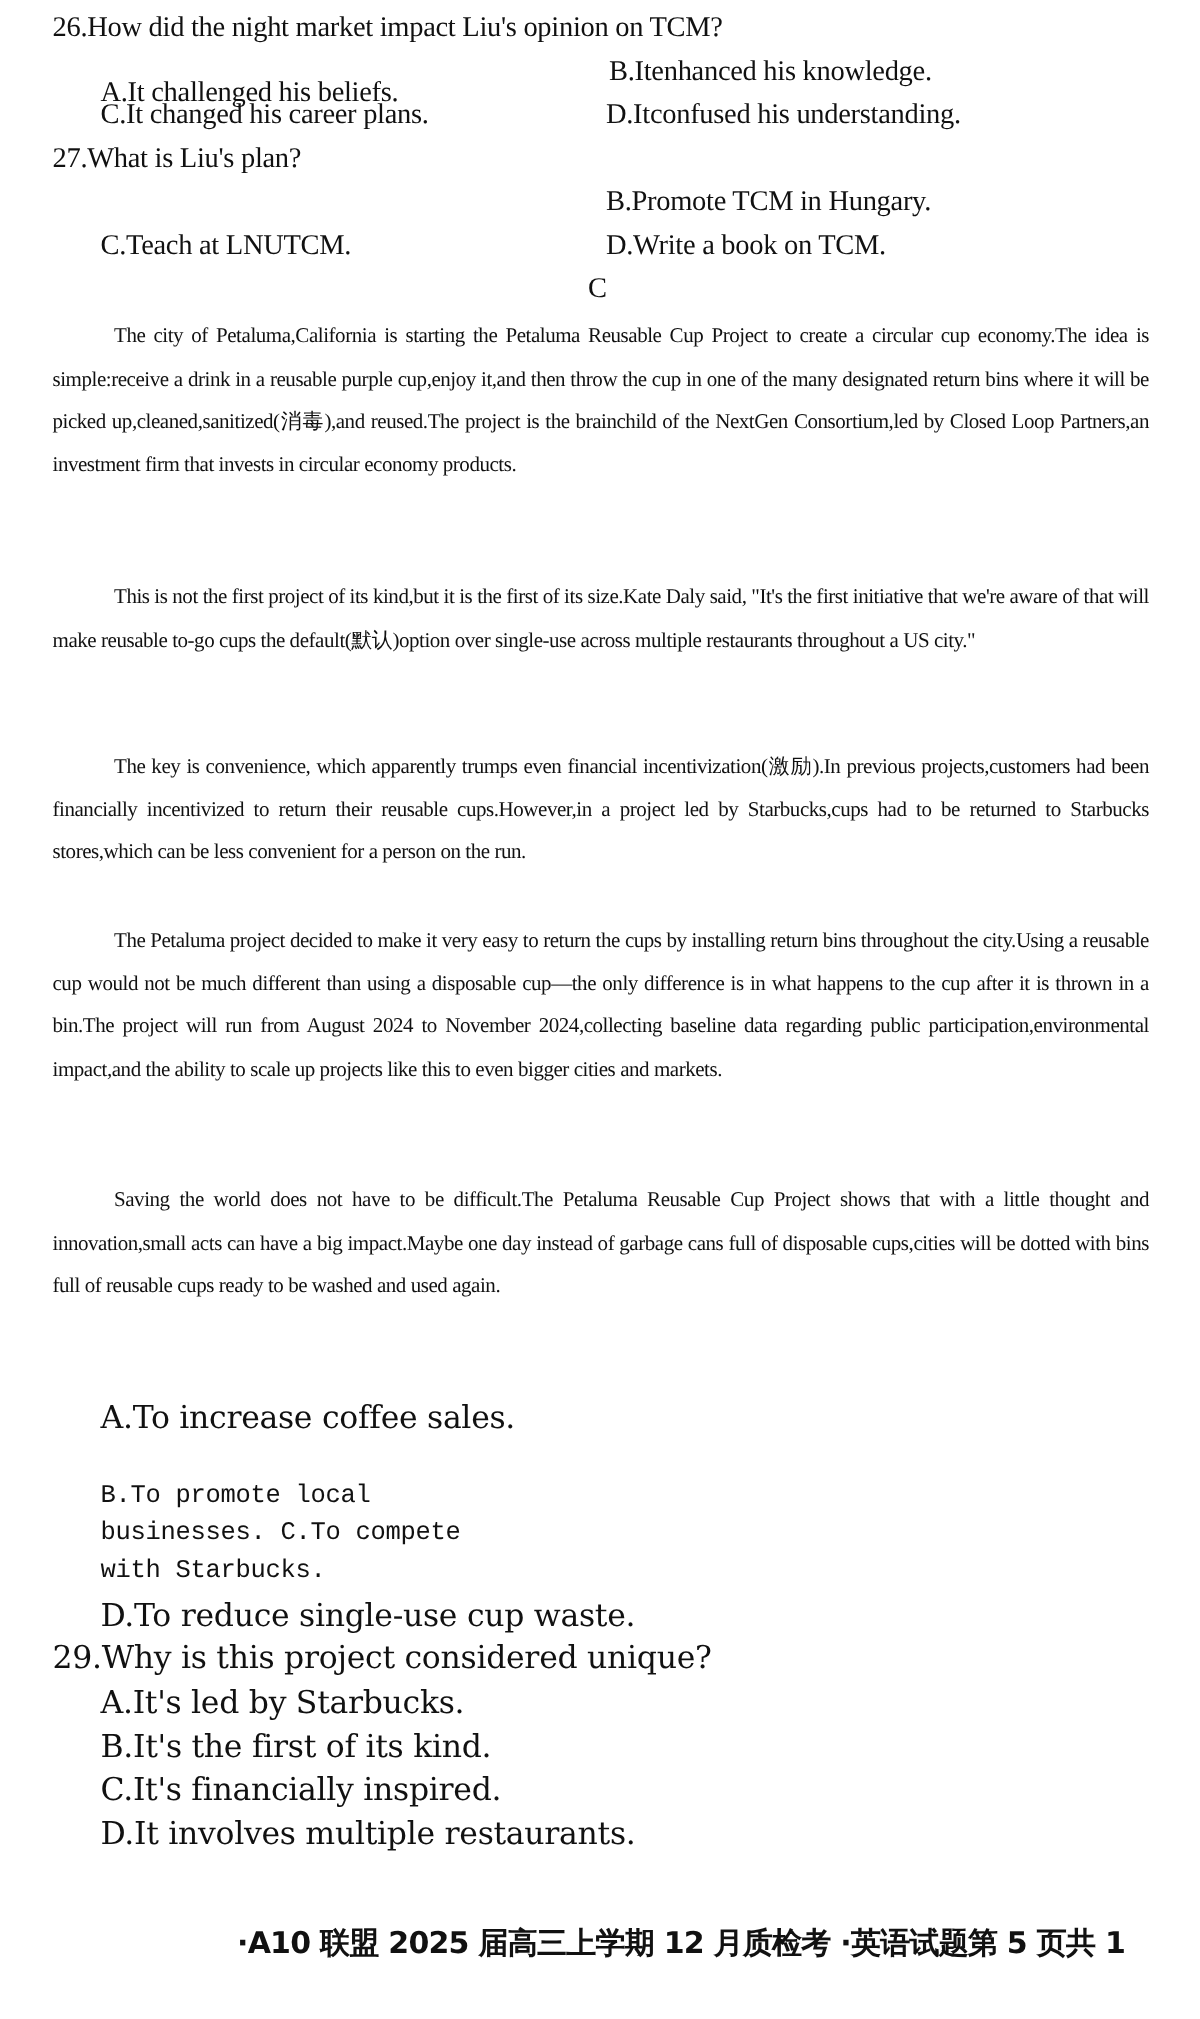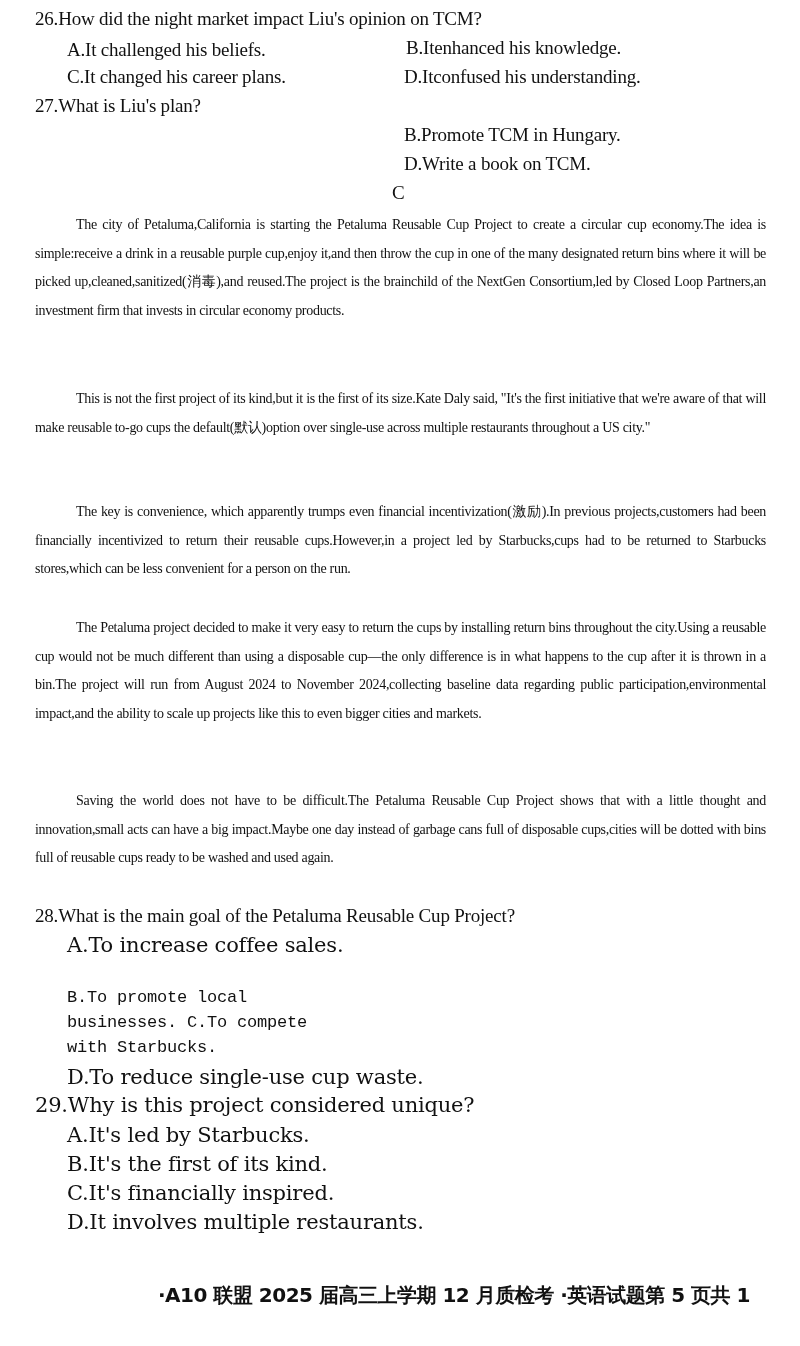--- a/index.html
+++ b/index.html
@@ -79,38 +79,38 @@
     width: 592px;
     overflow: hidden;
   }
 </style>
 </head>
 <body>
 
 <div class="page">
 
   <div class="line q-stem" style="top:4px;">26.How did the night market impact Liu's opinion on TCM?</div>
-  <div class="line opt" style="top:35px;">A.It challenged his beliefs.</div>
+  <div class="line opt" style="top:47px;">A.It challenged his beliefs.</div>
   <div class="line opt-right" style="top:33px;left:406px;">B.Itenhanced  his  knowledge.</div>
   <div class="line opt" style="top:62px;">C.It changed his career plans.</div>
   <div class="line opt-right" style="top:62px;left:404px;">D.Itconfused  his  understanding.</div>
 
   <div class="line q-stem" style="top:91px;">27.What is Liu's plan?</div>
   <div class="line opt-right" style="top:120px;left:404px;">B.Promote TCM in Hungary.</div>
+  <div class="line opt" style="top:149px;">C.Teach at LNUTCM.</div>
   <div class="line opt-right" style="top:149px;left:404px;">D.Write a book on TCM.</div>
 
   <div class="section-letter" style="top:178px;">C</div>
 
   <p class="para" style="top:211px;margin:0;">The city of Petaluma,California is starting the Petaluma Reusable Cup Project to create a circular cup economy.The idea is simple:receive a drink in a reusable purple cup,enjoy it,and then throw the cup in one of the many designated return bins where it will be picked up,cleaned,sanitized(消毒),and reused.The project is the brainchild of the NextGen Consortium,led by Closed Loop Partners,an investment firm that invests in circular economy products.</p>
   <p class="para" style="top:498px;margin:0;">The key is convenience, which apparently trumps even financial incentivization(激励).In previous projects,customers had been financially incentivized to return their reusable cups.However,in a project led by Starbucks,cups had to be returned to Starbucks stores,which can be less convenient for a person on the run.</p>
   <p class="para" style="top:385px;margin:0;">This is not the first project of its kind,but it is the first of its size.Kate Daly said, "It's the first initiative that we're aware of that will make reusable to-go cups  the default(默认)option over single-use across multiple restaurants throughout a US city."</p>
   <p class="para" style="top:614px;margin:0;">The Petaluma project decided to make it very easy to return the cups by installing return bins throughout the city.Using a reusable cup would not be much different than using a disposable cup—the only difference is in what happens to the cup after it is thrown in a bin.The project will run from August 2024 to November 2024,collecting baseline  data regarding public participation,environmental impact,and the ability to scale up projects like this to even bigger cities and markets.</p>
   <p class="para" style="top:787px;margin:0;">Saving the world does not have to be difficult.The Petaluma Reusable Cup Project shows that with a little thought and innovation,small acts can have a big impact.Maybe one day instead of garbage cans full of disposable cups,cities will be dotted with bins full of reusable cups ready to be washed and used again.</p>
 
-  <div class="line q-stem" style="top:901px;">28.What is the main goal of the Petaluma Reusable Cup Project?</div>
   <div class="line opt opt-sans" style="top:931px;">A.To increase coffee sales.</div>
   <div class="opt-block" style="top:985px;">B.To promote local businesses. C.To compete with Starbucks.</div>
   <div class="line opt opt-sans" style="top:1063px;">D.To reduce single-use cup waste.</div>
 
   <div class="line q-stem opt-sans" style="top:1091px;">29.Why is this project considered unique?</div>
   <div class="line opt opt-sans" style="top:1121px;">A.It's led by  Starbucks.</div>
   <div class="line opt opt-sans" style="top:1150px;">B.It's the first of its kind.</div>
   <div class="line opt opt-sans" style="top:1179px;">C.It's  financially  inspired.</div>
   <div class="line opt opt-sans" style="top:1208px;">D.It involves multiple restaurants.</div>
 

